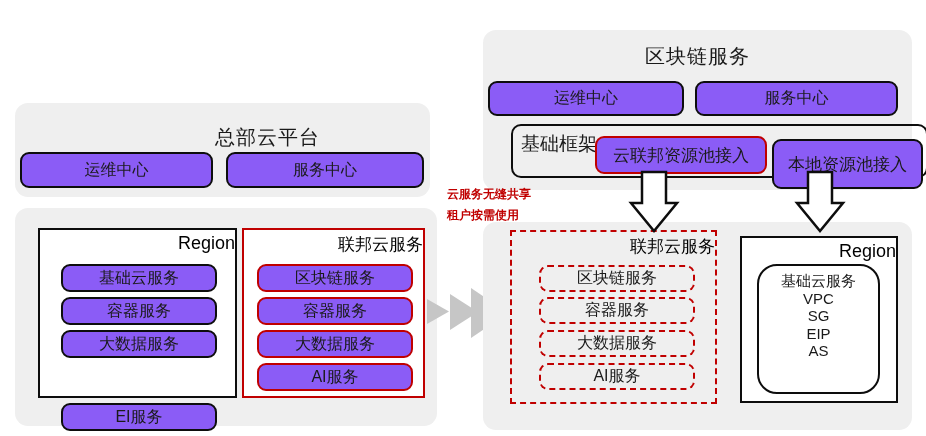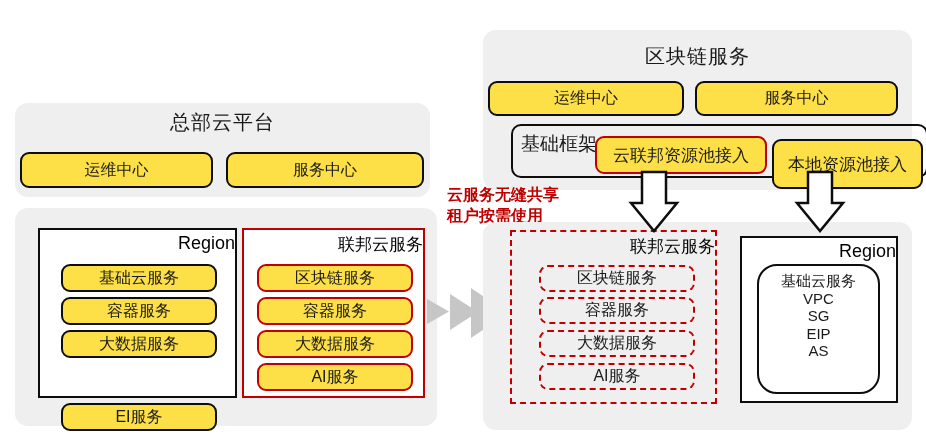--- a/index.html
+++ b/index.html
@@ -23,21 +23,21 @@
   .panel-title {
     position: absolute;
     width: 100%;
     text-align: center;
     font-size: 20px;
     letter-spacing: 1px;
     color: #1a1a1a;
   }
   .btn {
     position: absolute;
-    background: #fde047;
+    background: #8b5cf6;
     border: 2px solid #0d0d0d;
     border-radius: 9px;
     display: flex;
     align-items: center;
     justify-content: center;
     font-size: 16px;
     color: #1a1a1a;
   }
   .btn.red { border-color: #c00000; }
   .btn.dashed {
@@ -75,21 +75,21 @@
     left: 8px;
     top: 5px;
     font-size: 19px;
     color: #1a1a1a;
     white-space: nowrap;
   }
   .annotation {
     position: absolute;
     left: 447px;
     top: 184px;
-    font-size: 16px;
+    font-size: 12px;
     font-weight: bold;
     line-height: 21px;
     color: #c00000;
     white-space: nowrap;
   }
   .region-inner {
     position: absolute;
     background: #ffffff;
     border: 2.5px solid #0d0d0d;
     border-radius: 20px;
@@ -100,21 +100,21 @@
     color: #1a1a1a;
   }
   svg { position: absolute; display: block; }
 </style>
 </head>
 <body>
 
 <div id="canvas">
 
   <div class="panel" style="left:15px; top:103px; width:415px; height:94px;">
-    <div class="panel-title" style="top:6px;">总部云平台</div>
+    <div class="panel-title" style="top:21px;margin-left:45px;">总部云平台</div>
     <div class="btn" style="left:5px; top:49px; width:193px; height:36px;">运维中心</div>
     <div class="btn" style="left:211px; top:49px; width:198px; height:36px;">服务中心</div>
   </div>
 
   <div class="panel" style="left:15px; top:208px; width:422px; height:218px;">
 
     <div class="group-box" style="left:23px; top:20px; width:199px; height:170px;">
       <div class="group-title">Region</div>
       <div class="btn" style="left:21px; top:34px; width:156px; height:28px;">基础云服务</div>
       <div class="btn" style="left:21px; top:67px; width:156px; height:28px;">容器服务</div>

